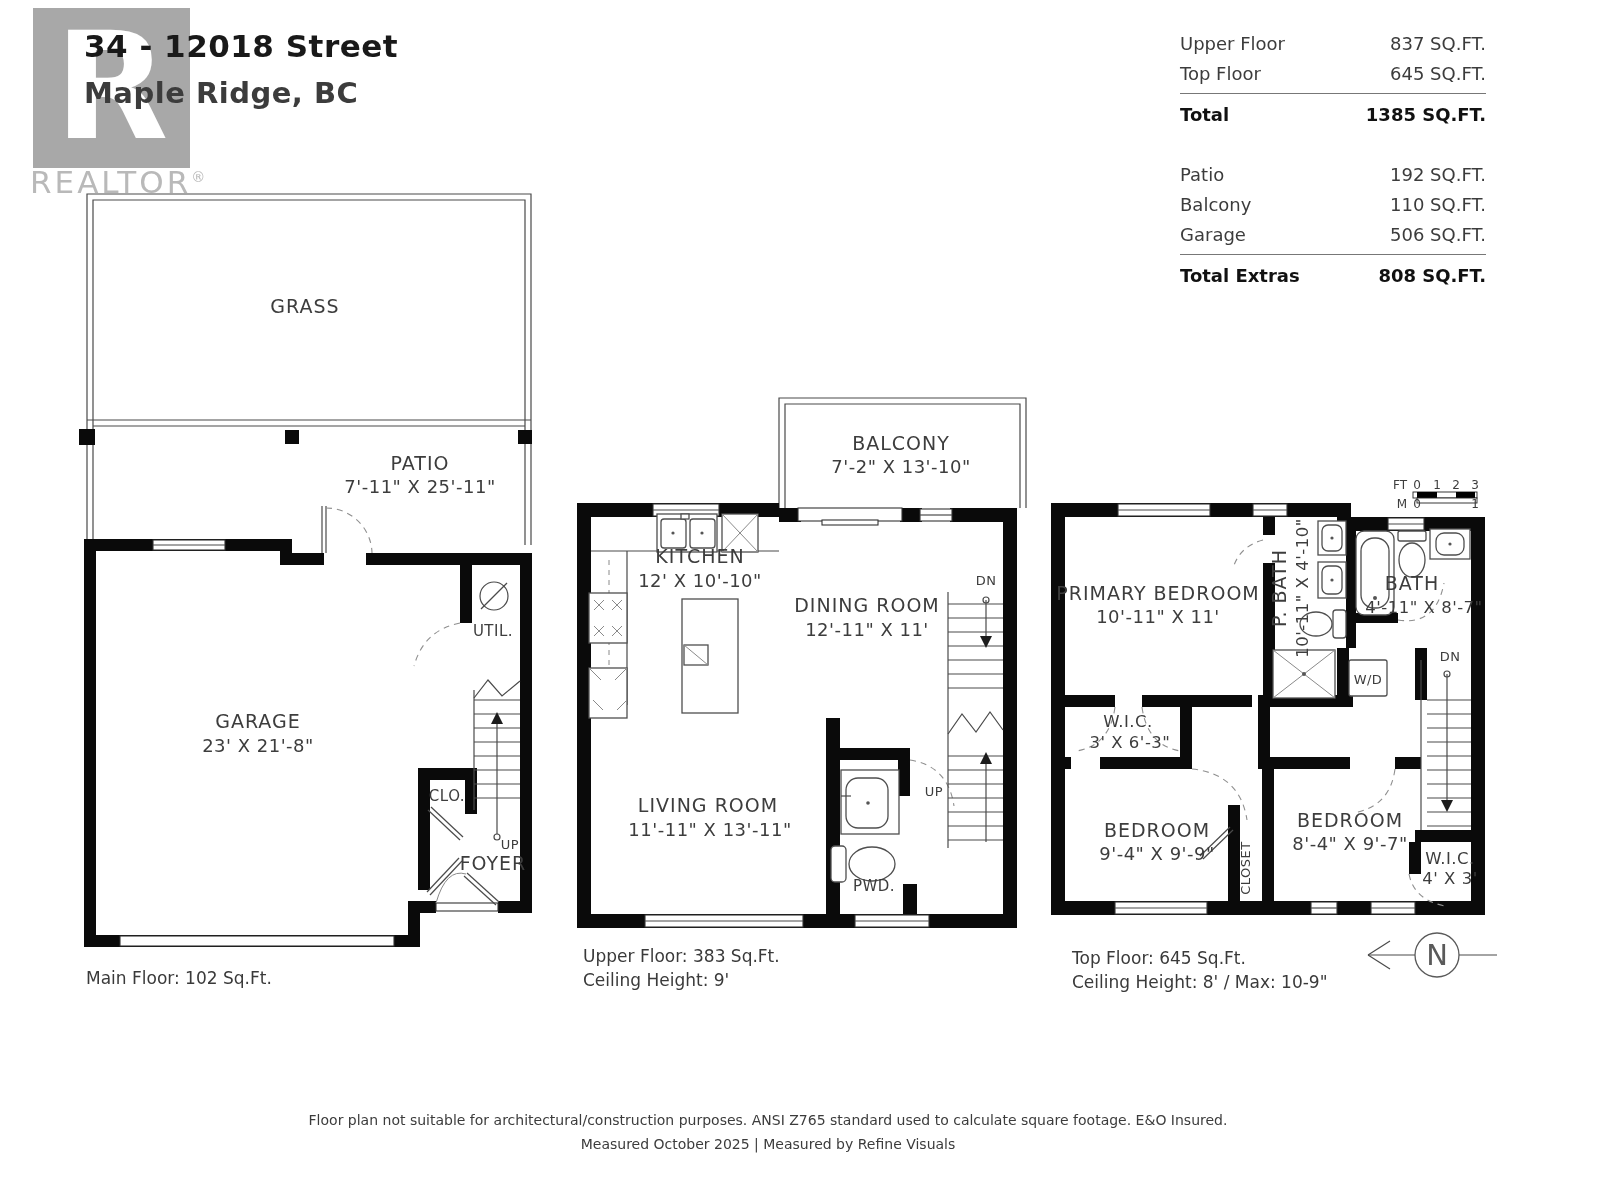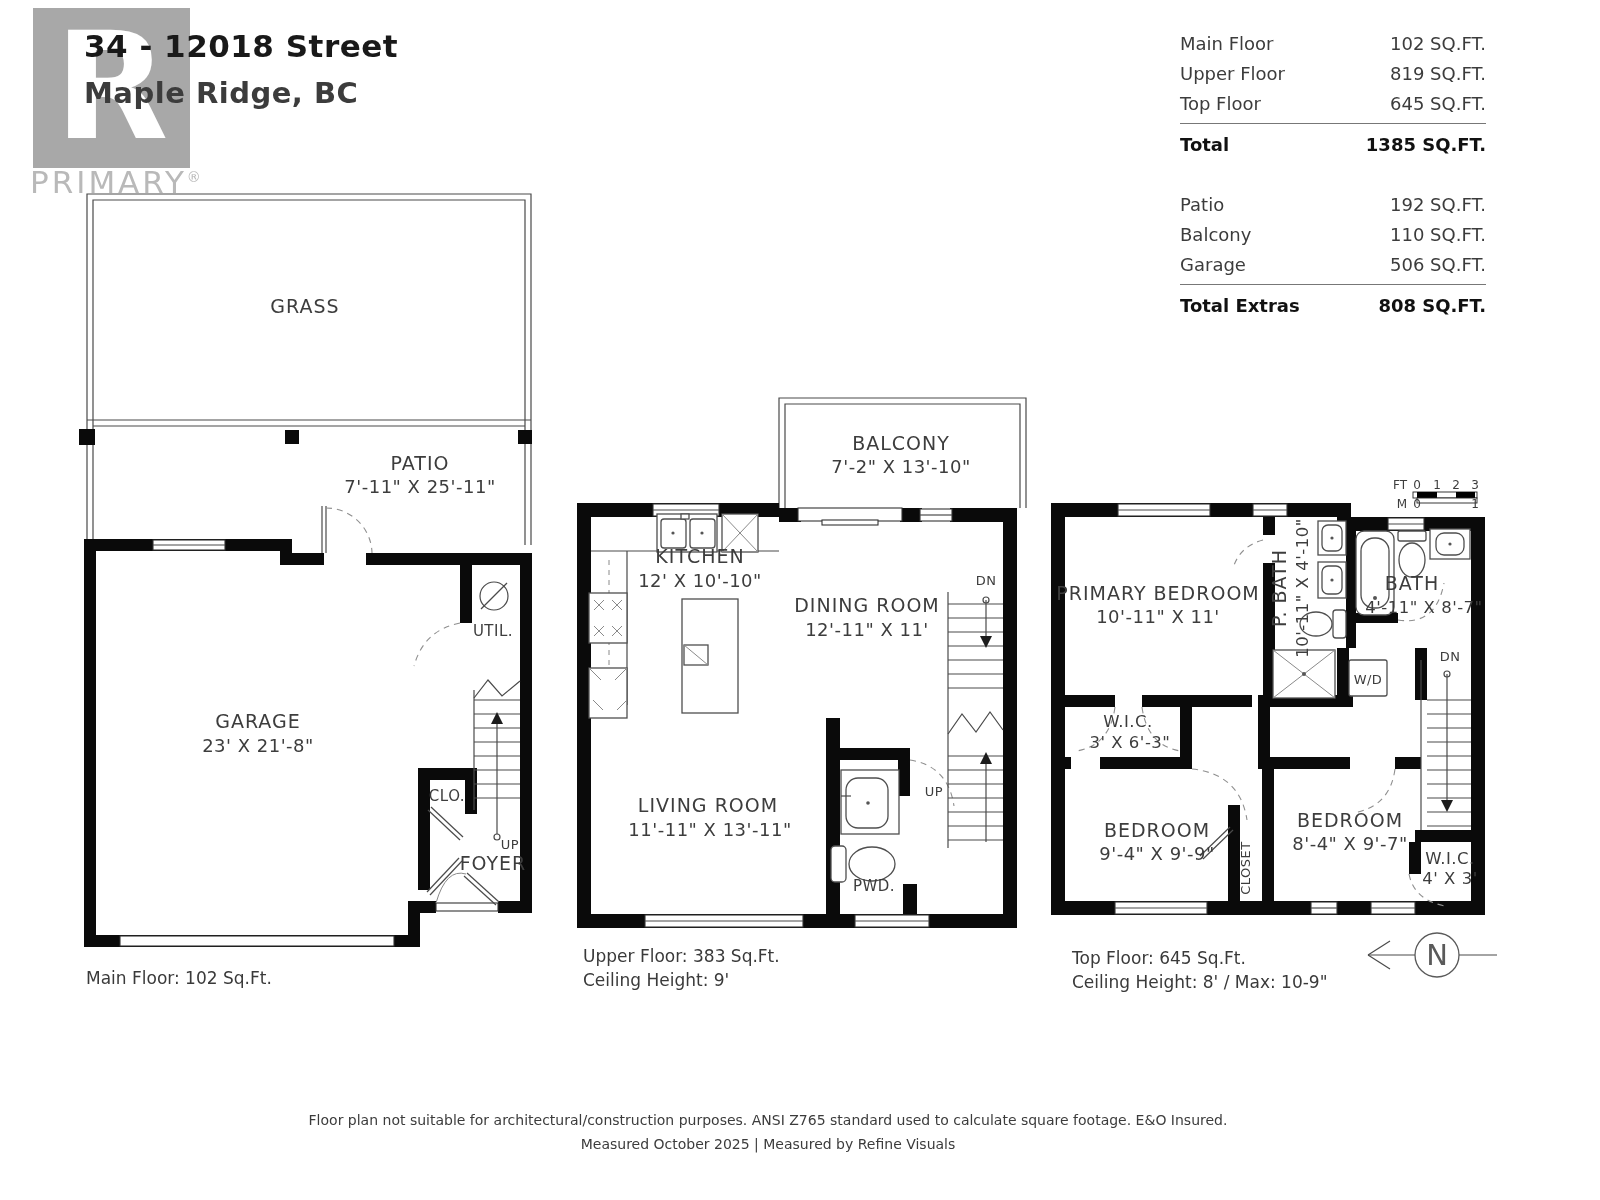--- a/index.html
+++ b/index.html
@@ -43,32 +43,28 @@
   .nt{font-size:29px;fill:#5a5a5a;text-anchor:middle;}
 </style>
 </head>
 <body>
 
 <div class="page">
 
   <div class="logo-box">
     <span>R</span>
   </div>
-  <div class="wordmark"><span>PRIMARY</span><sup>®</sup></div>
+  <div class="wordmark"><span>REALTOR</span><sup>®</sup></div>
   <div class="title">34 - 12018 Street</div>
   <div class="subtitle">Maple Ridge, BC</div>
 
   <div class="area-table">
     <div class="arow">
-        <span>Main Floor</span>
-        <span>102 SQ.FT.</span>
-      </div>
-    <div class="arow">
         <span>Upper Floor</span>
-        <span>819 SQ.FT.</span>
+        <span>837 SQ.FT.</span>
       </div>
     <div class="arow">
         <span>Top Floor</span>
         <span>645 SQ.FT.</span>
       </div>
     <div class="arow strong">
         <span>Total</span>
         <span>1385 SQ.FT.</span>
       </div>
     <div class="aspacer"></div>

